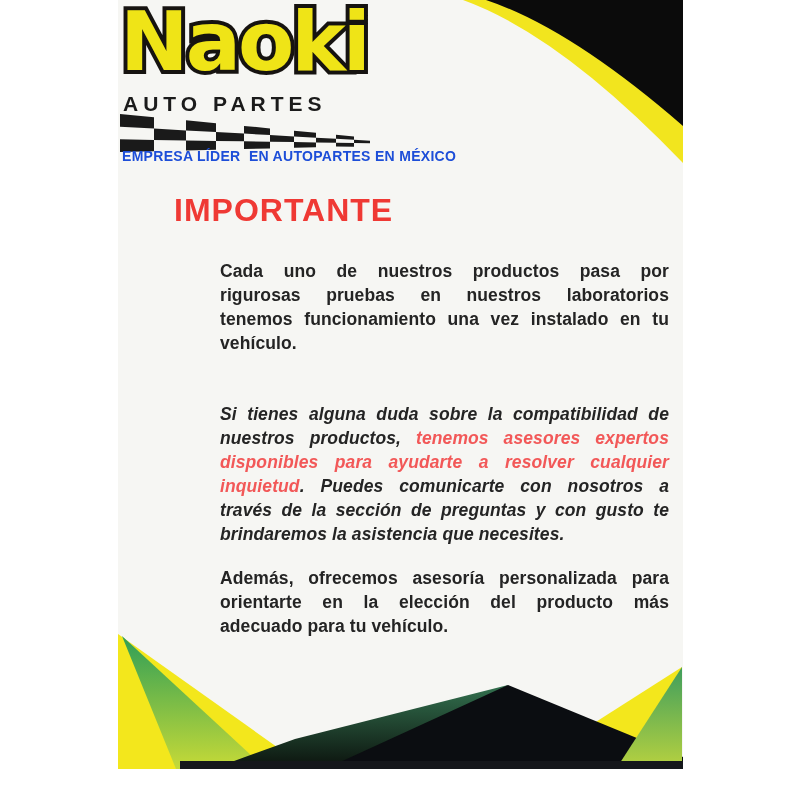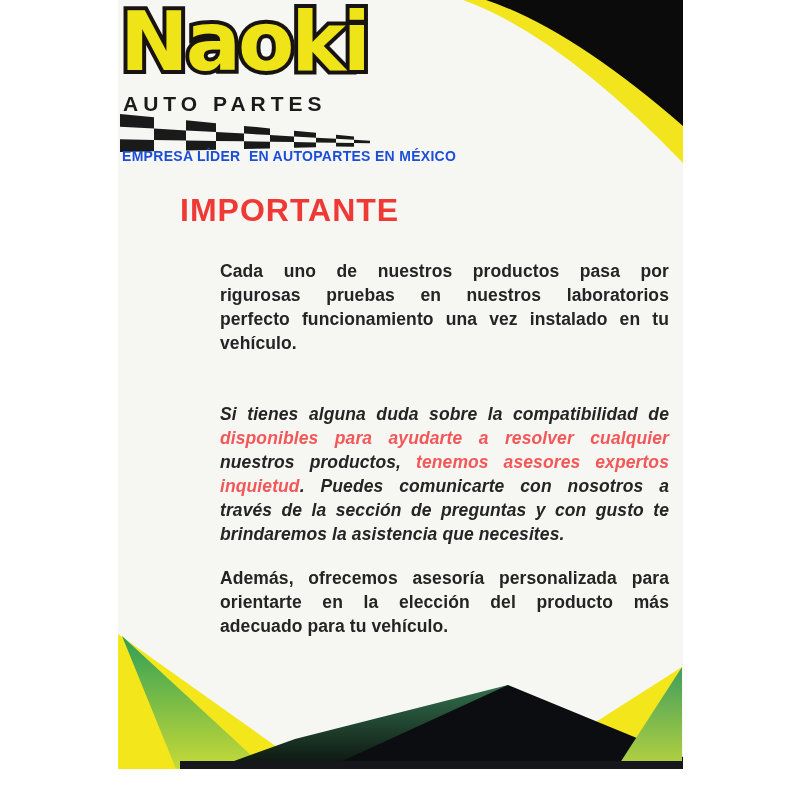--- a/index.html
+++ b/index.html
@@ -14,21 +14,21 @@
              font-family:"DejaVu Sans",sans-serif;font-weight:800;
              font-size:82px;line-height:100px;letter-spacing:-3px;}
   .logo-stroke{position:absolute;left:0;top:0;-webkit-text-stroke:8px #161310;color:#161310;}
   .logo-fill{position:absolute;left:0;top:0;color:#efe417;}
   .subtext{position:absolute;left:5px;top:92px;font-size:21px;font-weight:700;
            letter-spacing:5px;color:#1b1b1b;transform:scaleY(0.95);}
   .flag{position:absolute;left:2px;top:112px;width:252px;height:42px;display:block;}
   .tagline{position:absolute;left:4px;top:148px;font-size:14px;font-weight:700;
            color:#1d4ed8;letter-spacing:0.3px;white-space:pre;}
   
-  .heading{position:absolute;left:62px;top:192px;margin:0;font-size:32px;
+  .heading{position:absolute;left:56px;top:192px;margin:0;font-size:32px;
            font-weight:700;letter-spacing:1px;color:#ef3934;}
   .para{position:absolute;left:58px;width:449px;font-size:17.5px;font-weight:700;
         color:#242424;letter-spacing:0.1px;margin-left:44px;}
   .para .tline{display:block;height:24px;line-height:24px;white-space:nowrap;
         text-align:justify;text-align-last:justify;}
   .para .tline.last{text-align-last:left;}
   .para .red{color:#f25858;}
   #p1{top:259px;}
   #p2{top:402px;font-style:italic;}
   #p3{top:566px;}
@@ -72,27 +72,27 @@
     </g>
   </svg>
 
   <div class="tagline">EMPRESA LÍDER  EN AUTOPARTES EN MÉXICO</div>
 
   <h1 class="heading">IMPORTANTE</h1>
 
   <div class="para" id="p1">
       <div class="tline"><span>Cada uno de nuestros productos pasa por</span></div>
       <div class="tline"><span>rigurosas pruebas en nuestros laboratorios</span></div>
-      <div class="tline"><span>perfecto funcionamiento una vez instalado en tu</span></div>
+      <div class="tline"><span>tenemos funcionamiento una vez instalado en tu</span></div>
       <div class="tline last"><span>vehículo.</span></div>
     </div>
   <div class="para" id="p2">
       <div class="tline"><span>Si tienes alguna duda sobre la compatibilidad de</span></div>
+      <div class="tline"><span>nuestros productos, </span><span class="red">tenemos asesores expertos</span></div>
       <div class="tline"><span class="red">disponibles para ayudarte a resolver cualquier</span></div>
-      <div class="tline"><span>nuestros productos, </span><span class="red">tenemos asesores expertos</span></div>
       <div class="tline"><span class="red">inquietud</span><span>. Puedes comunicarte con nosotros a</span></div>
       <div class="tline"><span>través de la sección de preguntas y con gusto te</span></div>
       <div class="tline last"><span>brindaremos la asistencia que necesites.</span></div>
     </div>
   <div class="para" id="p3">
       <div class="tline"><span>Además, ofrecemos asesoría personalizada para</span></div>
       <div class="tline"><span>orientarte en la elección del producto más</span></div>
       <div class="tline last"><span>adecuado para tu vehículo.</span></div>
     </div>
 

